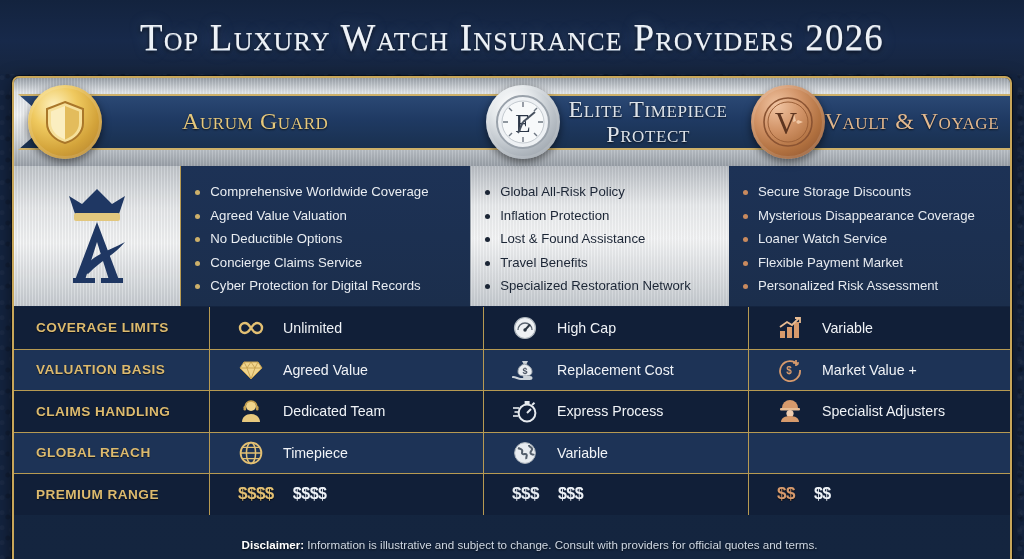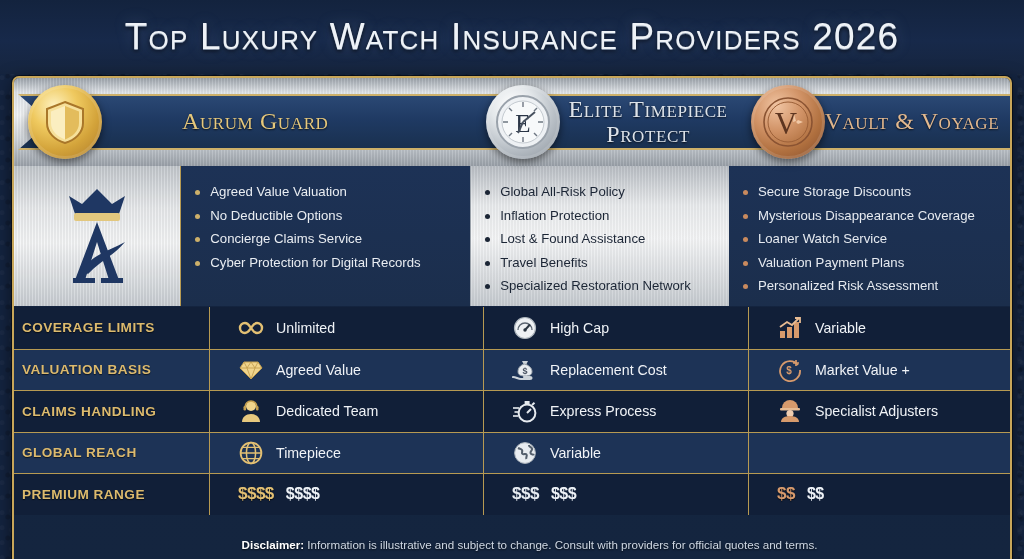--- a/index.html
+++ b/index.html
@@ -30,21 +30,21 @@
   }
 
   
   .title-bar{
     position:absolute; left:0; top:0; width:1024px; height:74px;
     background:linear-gradient(180deg,#13233e 0%, #17294a 55%, #16253f 100%);
     display:flex; align-items:center; justify-content:center;
     z-index:5;
   }
   .title{
-    font-family:Liberation Sans, sans-serif;
+    font-family:Liberation Serif, serif;
     font-size:37px; font-variant:small-caps; letter-spacing:1.2px;
     color:#eef2f7; white-space:nowrap;
     text-shadow:0 1px 0 #7e8ca0, 0 2px 4px rgba(0,0,0,.75), 0 0 16px rgba(150,175,215,.28);
   }
 
   
   .frame{
     position:absolute; left:12px; top:76px; width:1000px; height:492px;
     border:2px solid #c8a659; border-radius:7px;
     background:linear-gradient(180deg,#13233f 0%, #14253f 100%);
@@ -163,28 +163,28 @@
     position:absolute; left:0; top:229px; width:100%;
     z-index:2;
   }
   .crow{ display:flex; height:41.5px; align-items:stretch; }
   .crow.odd{ background:#111f38; }
   .crow.even{ background:#1d3356; }
   .crow + .crow{ border-top:1px solid #b79a52; }
 
   .clabel{
     width:196px; flex:0 0 196px;
-    display:flex; align-items:center; padding-left:8px;
+    display:flex; align-items:center; padding-left:22px;
     font-size:13.6px; font-weight:700; letter-spacing:.45px;
     color:#dcba6e; text-transform:uppercase;
     border-right:1px solid #b79a52;
     text-shadow:0 1px 1px rgba(0,0,0,.6);
   }
   .ccell{
-    display:flex; align-items:center; gap:12px; padding-left:28px;
+    display:flex; align-items:center; gap:19px; padding-left:28px;
     color:#f0f3f7; font-size:14.2px;
   }
   .cc-1{ width:274px; flex:0 0 274px; border-right:1px solid #b79a52; }
   .cc-2{ width:265px; flex:0 0 265px; border-right:1px solid #b79a52; }
   .cc-3{ flex:1 1 auto; }
   .cc-icon{ width:26px; height:26px; display:flex; align-items:center; justify-content:center; flex:0 0 26px; }
   .cc-icon svg{ display:block; }
   .dollars{ font-weight:700; font-size:17px; letter-spacing:-.5px; }
   .d-gold{ color:#e3c073; text-shadow:0 1px 1px rgba(0,0,0,.65); }
   .d-silver{ color:#e6ebf1; }
@@ -276,20 +276,21 @@
         <rect x="25" y="29" width="46" height="8" rx="2" fill="#e2c77e"></rect>
         <path d="M48 38 L26 96 L36 96 L48 58 L60 96 L70 96 Z" fill="#1f3763"></path>
         <rect x="24" y="94" width="22" height="5" fill="#1f3763"></rect>
         <rect x="52" y="94" width="22" height="5" fill="#1f3763"></rect>
         <path d="M33 86 C44 70 62 66 76 58 C64 72 50 78 39 90 Z" fill="#1f3763"></path>
       </svg>
     </div>
 
     <div class="fpanel fp-a">
       <ul class="flist">
+        <li class="li-gold">Comprehensive Worldwide Coverage</li>
         <li class="li-gold">Agreed Value Valuation</li>
         <li class="li-gold">No Deductible Options</li>
         <li class="li-gold">Concierge Claims Service</li>
         <li class="li-gold">Cyber Protection for Digital Records</li>
       </ul>
     </div>
 
     <div class="fpanel fp-b">
       <ul class="flist">
         <li class="li-dark">Global All-Risk Policy</li>
@@ -298,21 +299,21 @@
         <li class="li-dark">Travel Benefits</li>
         <li class="li-dark">Specialized Restoration Network</li>
       </ul>
     </div>
 
     <div class="fpanel fp-c">
       <ul class="flist">
         <li class="li-copper">Secure Storage Discounts</li>
         <li class="li-copper">Mysterious Disappearance Coverage</li>
         <li class="li-copper">Loaner Watch Service</li>
-        <li class="li-copper">Valuation Payment Plans</li>
+        <li class="li-copper">Flexible Payment Market</li>
         <li class="li-copper">Personalized Risk Assessment</li>
       </ul>
     </div>
 
   </div>
 
   <div class="ctable">
 
     <div class="crow odd">
       <div class="clabel">Coverage Limits</div>

